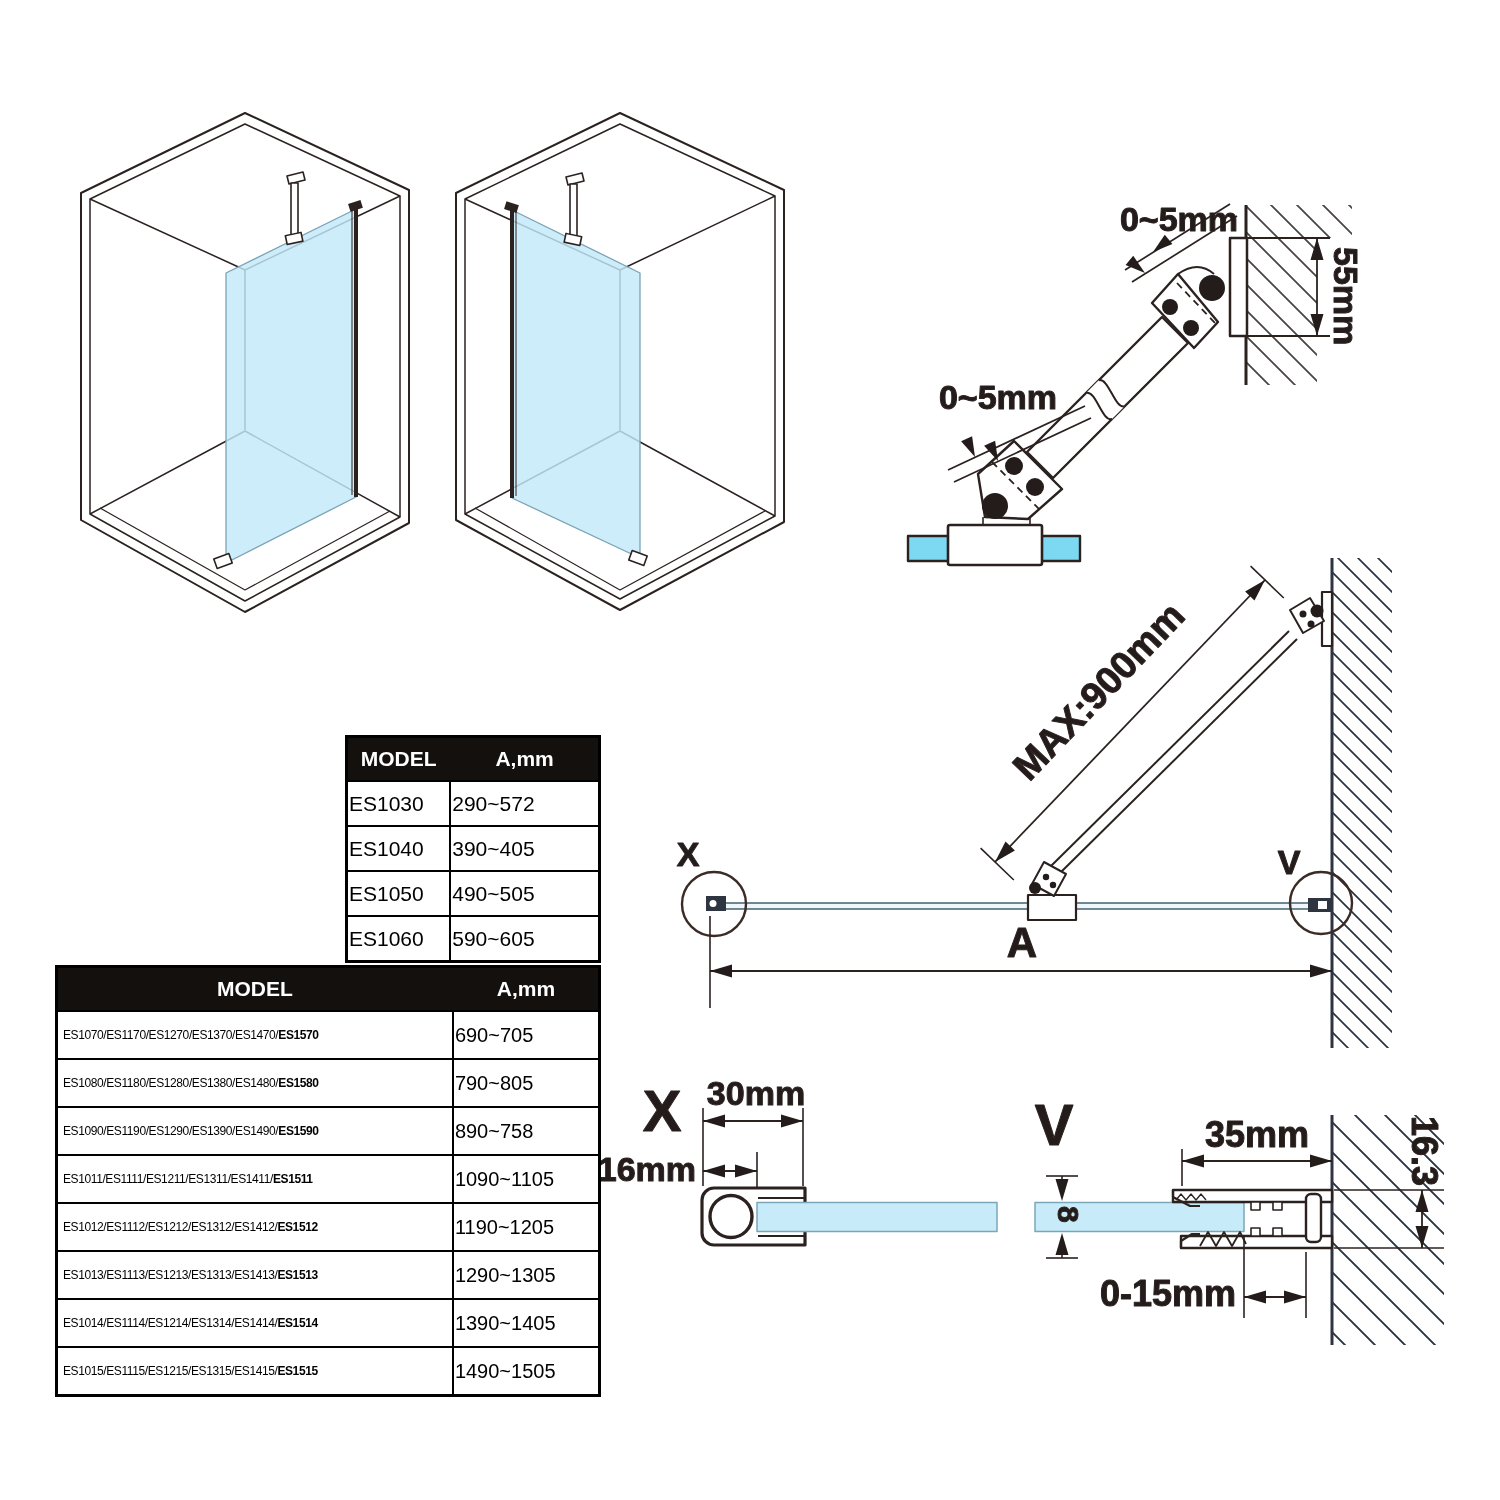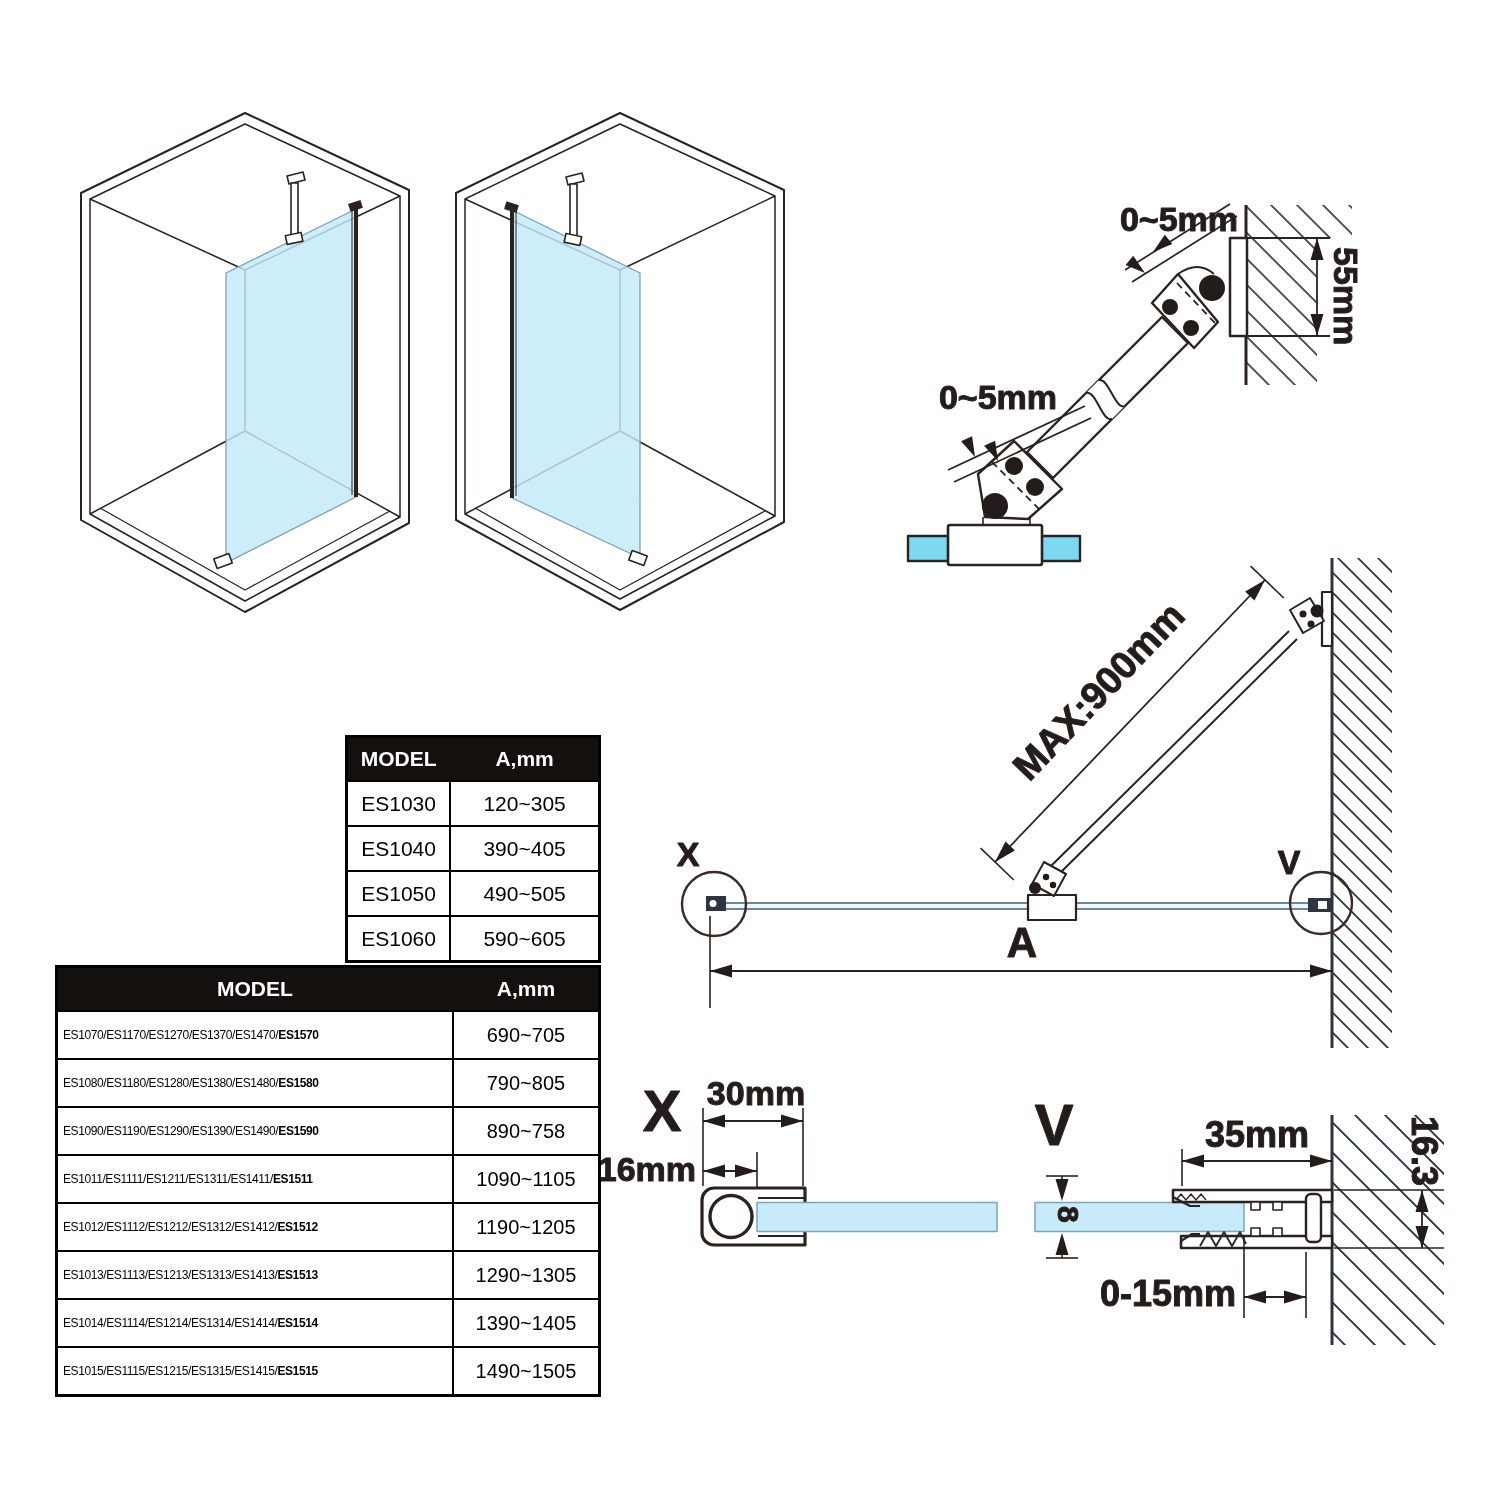--- a/index.html
+++ b/index.html
@@ -7,24 +7,24 @@
          font-family:"Liberation Sans", sans-serif;color:#231c1a;}
   #art{position:absolute;left:0;top:0;width:1500px;height:1500px;}
   svg text{fill:#231c1a;font-family:"Liberation Sans", sans-serif;font-weight:bold;}
   table{position:absolute;border-collapse:collapse;table-layout:fixed;background:#fff;}
   table, th, td{border:2px solid #000;}
   table{border-width:3px;padding-left:12px;}
   th{background:#14100e;color:#fff;font-weight:bold;border-color:#14100e #14100e #000 #14100e;}
   td{color:#000;background:#fff;vertical-align:middle;}
   #small-table{left:345px;top:735px;width:256px;}
   #small-table th{height:40px;font-size:21px;}
-  #small-table td{height:41px;font-size:21px;text-align:center;}
+  #small-table td{height:41px;font-size:21px;}
   #large-table{left:55px;top:965px;width:546px;}
   #large-table th{height:40px;font-size:21px;}
-  #large-table td{height:44px;font-size:20px;text-align:center;}
+  #large-table td{height:44px;font-size:20px;}
   #large-table td.model{font-size:12px;letter-spacing:-0.4px;text-align:left;padding-left:5px;font-weight:normal;}
   #large-table td.model b{font-weight:bold;}
 </style>
 </head>
 <body>
 
 <div id="stage">
 
 <svg id="art" viewBox="0 0 1500 1500">
   <defs>
@@ -286,21 +286,21 @@
         <col style="width:41%">
         <col style="width:59%">
       </colgroup>
   <tbody>
         <tr>
     <th>MODEL</th>
     <th>A,mm</th>
   </tr>
   <tr>
     <td>ES1030</td>
-    <td>120~305</td>
+    <td>290~572</td>
   </tr>
   <tr>
     <td>ES1040</td>
     <td>390~405</td>
   </tr>
   <tr>
     <td>ES1050</td>
     <td>490~505</td>
   </tr>
   <tr>

